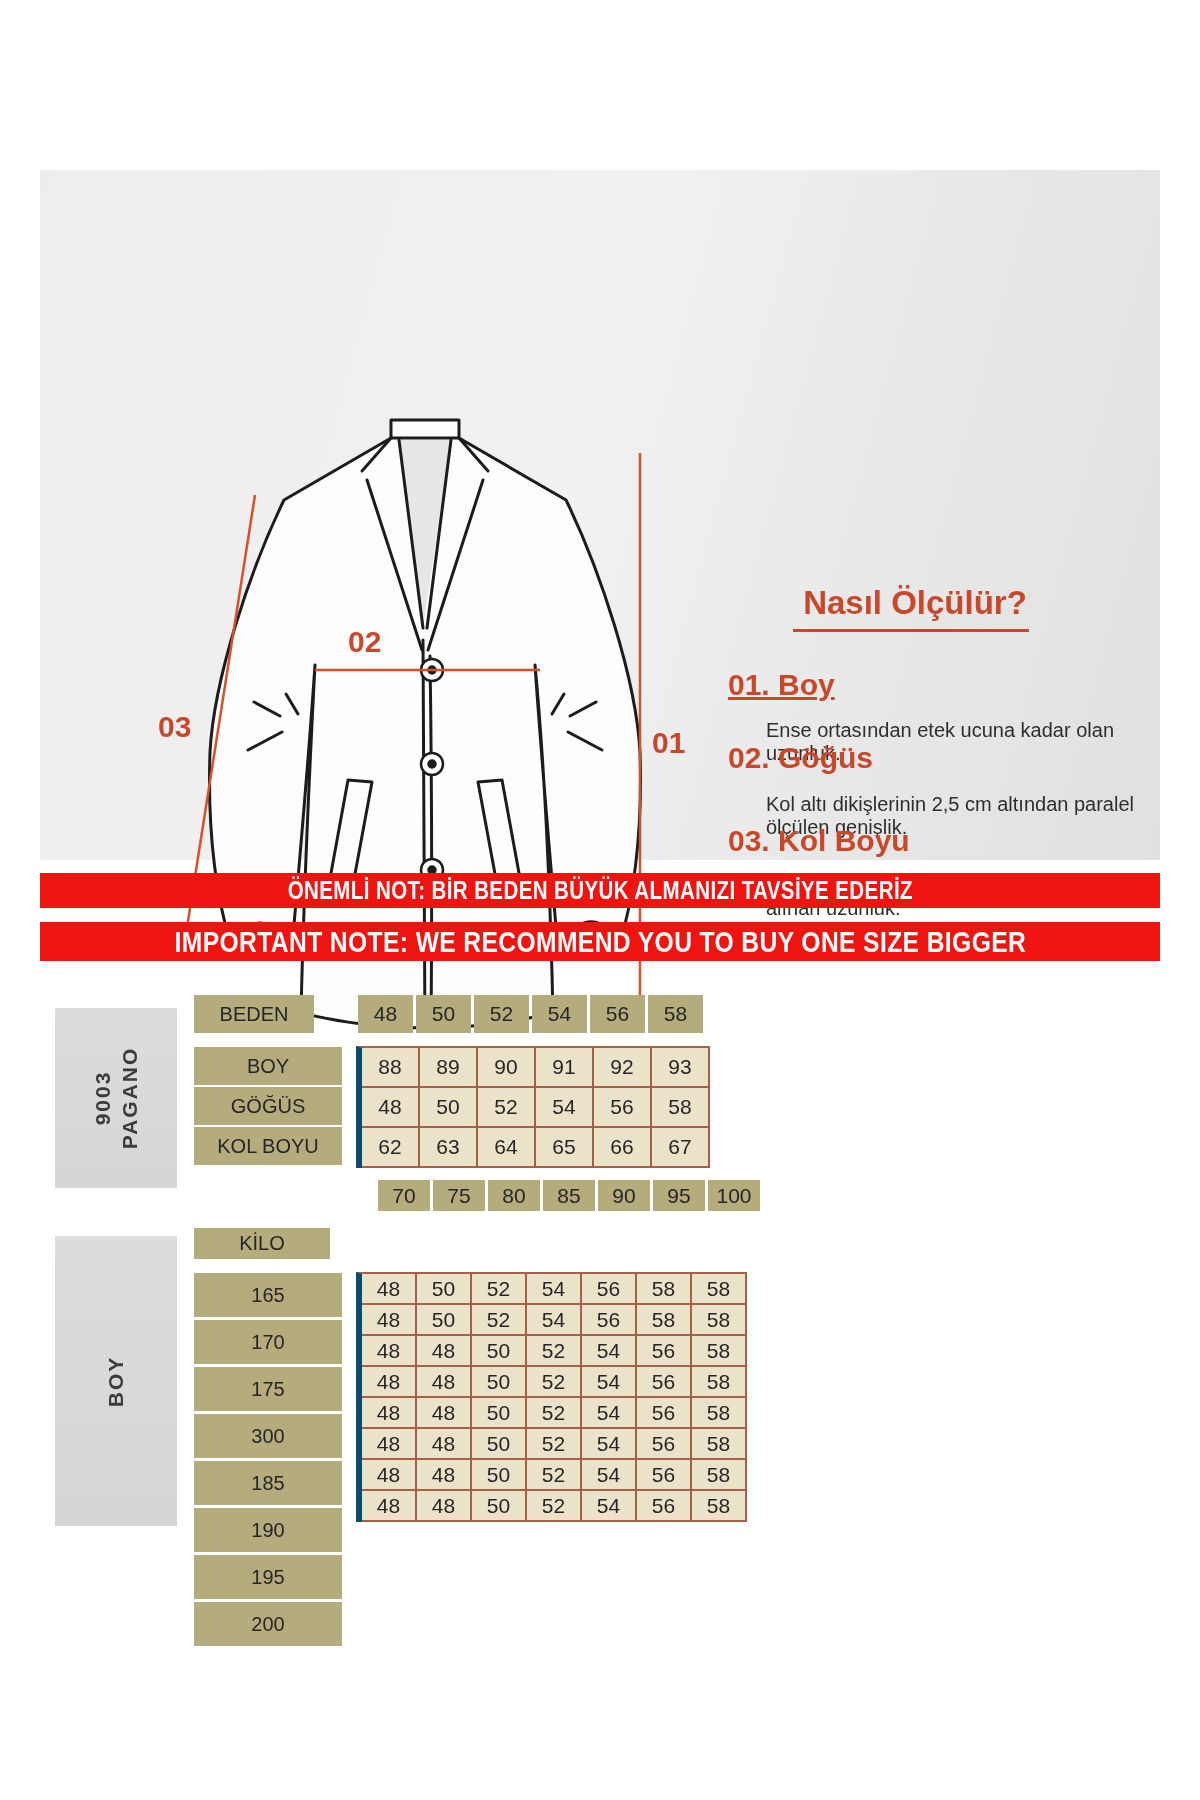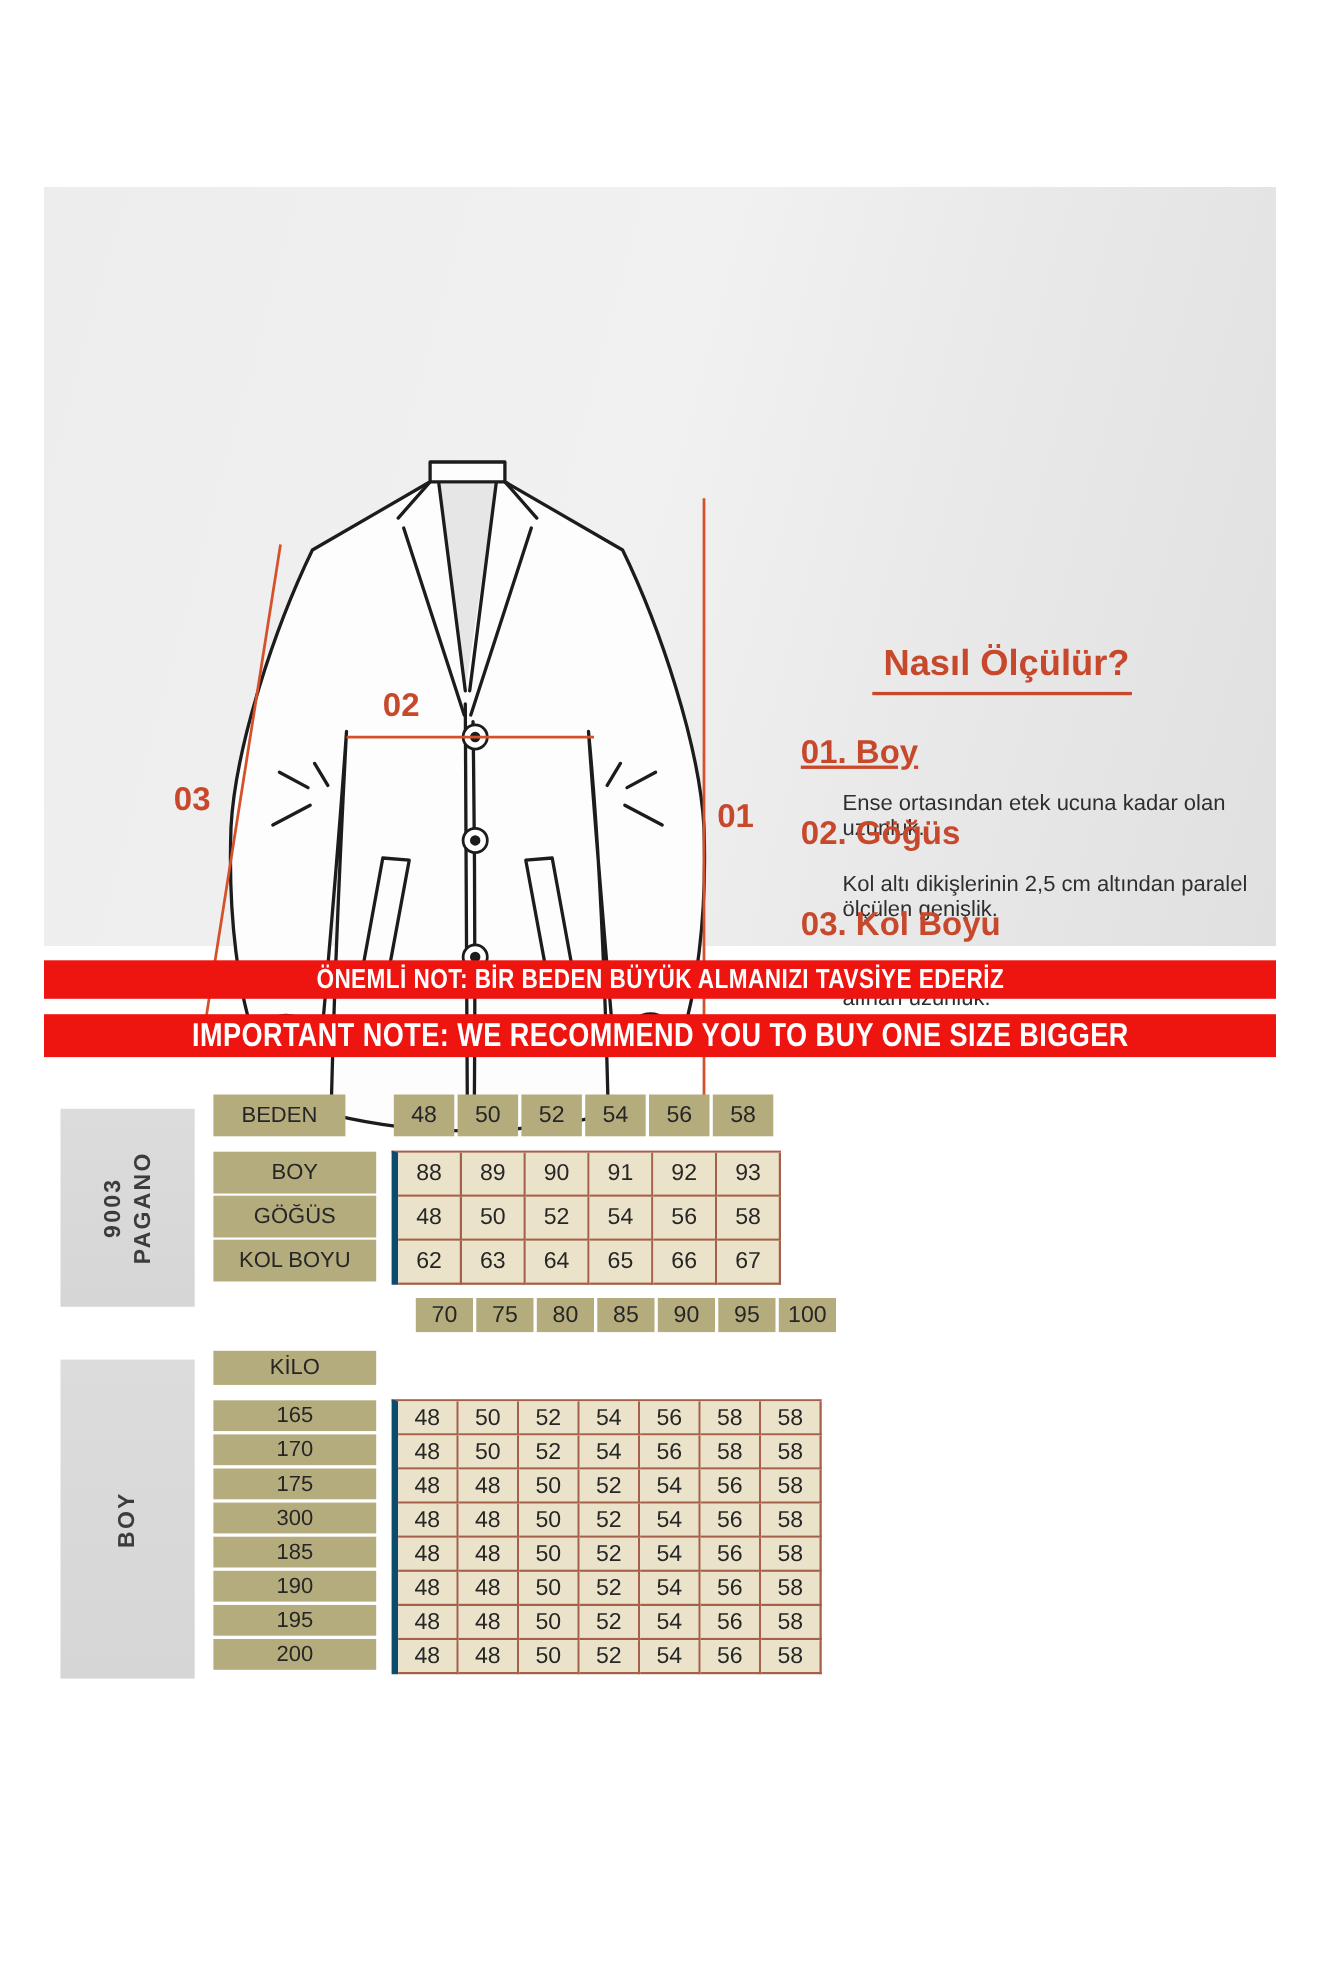--- a/index.html
+++ b/index.html
@@ -41,21 +41,21 @@
   .hcell { background:#b5ac7d; color:#262626; display:flex; align-items:center; justify-content:center;
            font-size:21px; }
   .t1 .hcell { width:55px; height:38px; }
   .t2 .hcell { width:52px; height:31px; }
   .rlabels { position:absolute; display:flex; flex-direction:column; }
   .t1 .rlabels { gap:2px; }
   .t2 .rlabels { gap:3px; }
   .rlabel { background:#b5ac7d; color:#262626; display:flex; align-items:center; justify-content:center;
             font-size:20px; width:148px; }
   .t1 .rlabel { height:38px; }
-  .t2 .rlabel { height:28px; }
+  .t2 .rlabel { height:44px; }
   .grid { position:absolute; display:grid; border-top:2px solid #a5604a; border-left:6px solid #0c4a6e; }
   .t1 .grid { grid-template-columns:repeat(6,58px); grid-auto-rows:40px; }
   .t2 .grid { grid-template-columns:repeat(7,55px); grid-auto-rows:31px; }
   .gcell { background:#ebe3c9; border-right:2px solid #a5604a; border-bottom:2px solid #a5604a;
            display:flex; align-items:center; justify-content:center; font-size:21px; color:#262626; }
 </style>
 </head>
 <body>
 
 <div class="page">
@@ -194,21 +194,21 @@
         <div class="gcell">67</div>
       </div>
   </div>
 
   <div class="t2">
     <div class="side-box" style="left:55px; top:1236px; width:122px; height:290px;">
       <div class="vlabel">
         <div>BOY</div>
       </div>
     </div>
-    <div class="khaki hdr-label" style="left:194px; top:1228px; width:148px; height:31px;">KİLO</div>
+    <div class="khaki hdr-label" style="left:194px; top:1228px; width:136px; height:31px;">KİLO</div>
     <div class="hcells" style="left:358px; top:1180px;padding-left:20px;">
         <div class="hcell">70</div>
         <div class="hcell">75</div>
         <div class="hcell">80</div>
         <div class="hcell">85</div>
         <div class="hcell">90</div>
         <div class="hcell">95</div>
         <div class="hcell">100</div>
       </div>
     <div class="rlabels" style="left:194px; top:1273px;">

